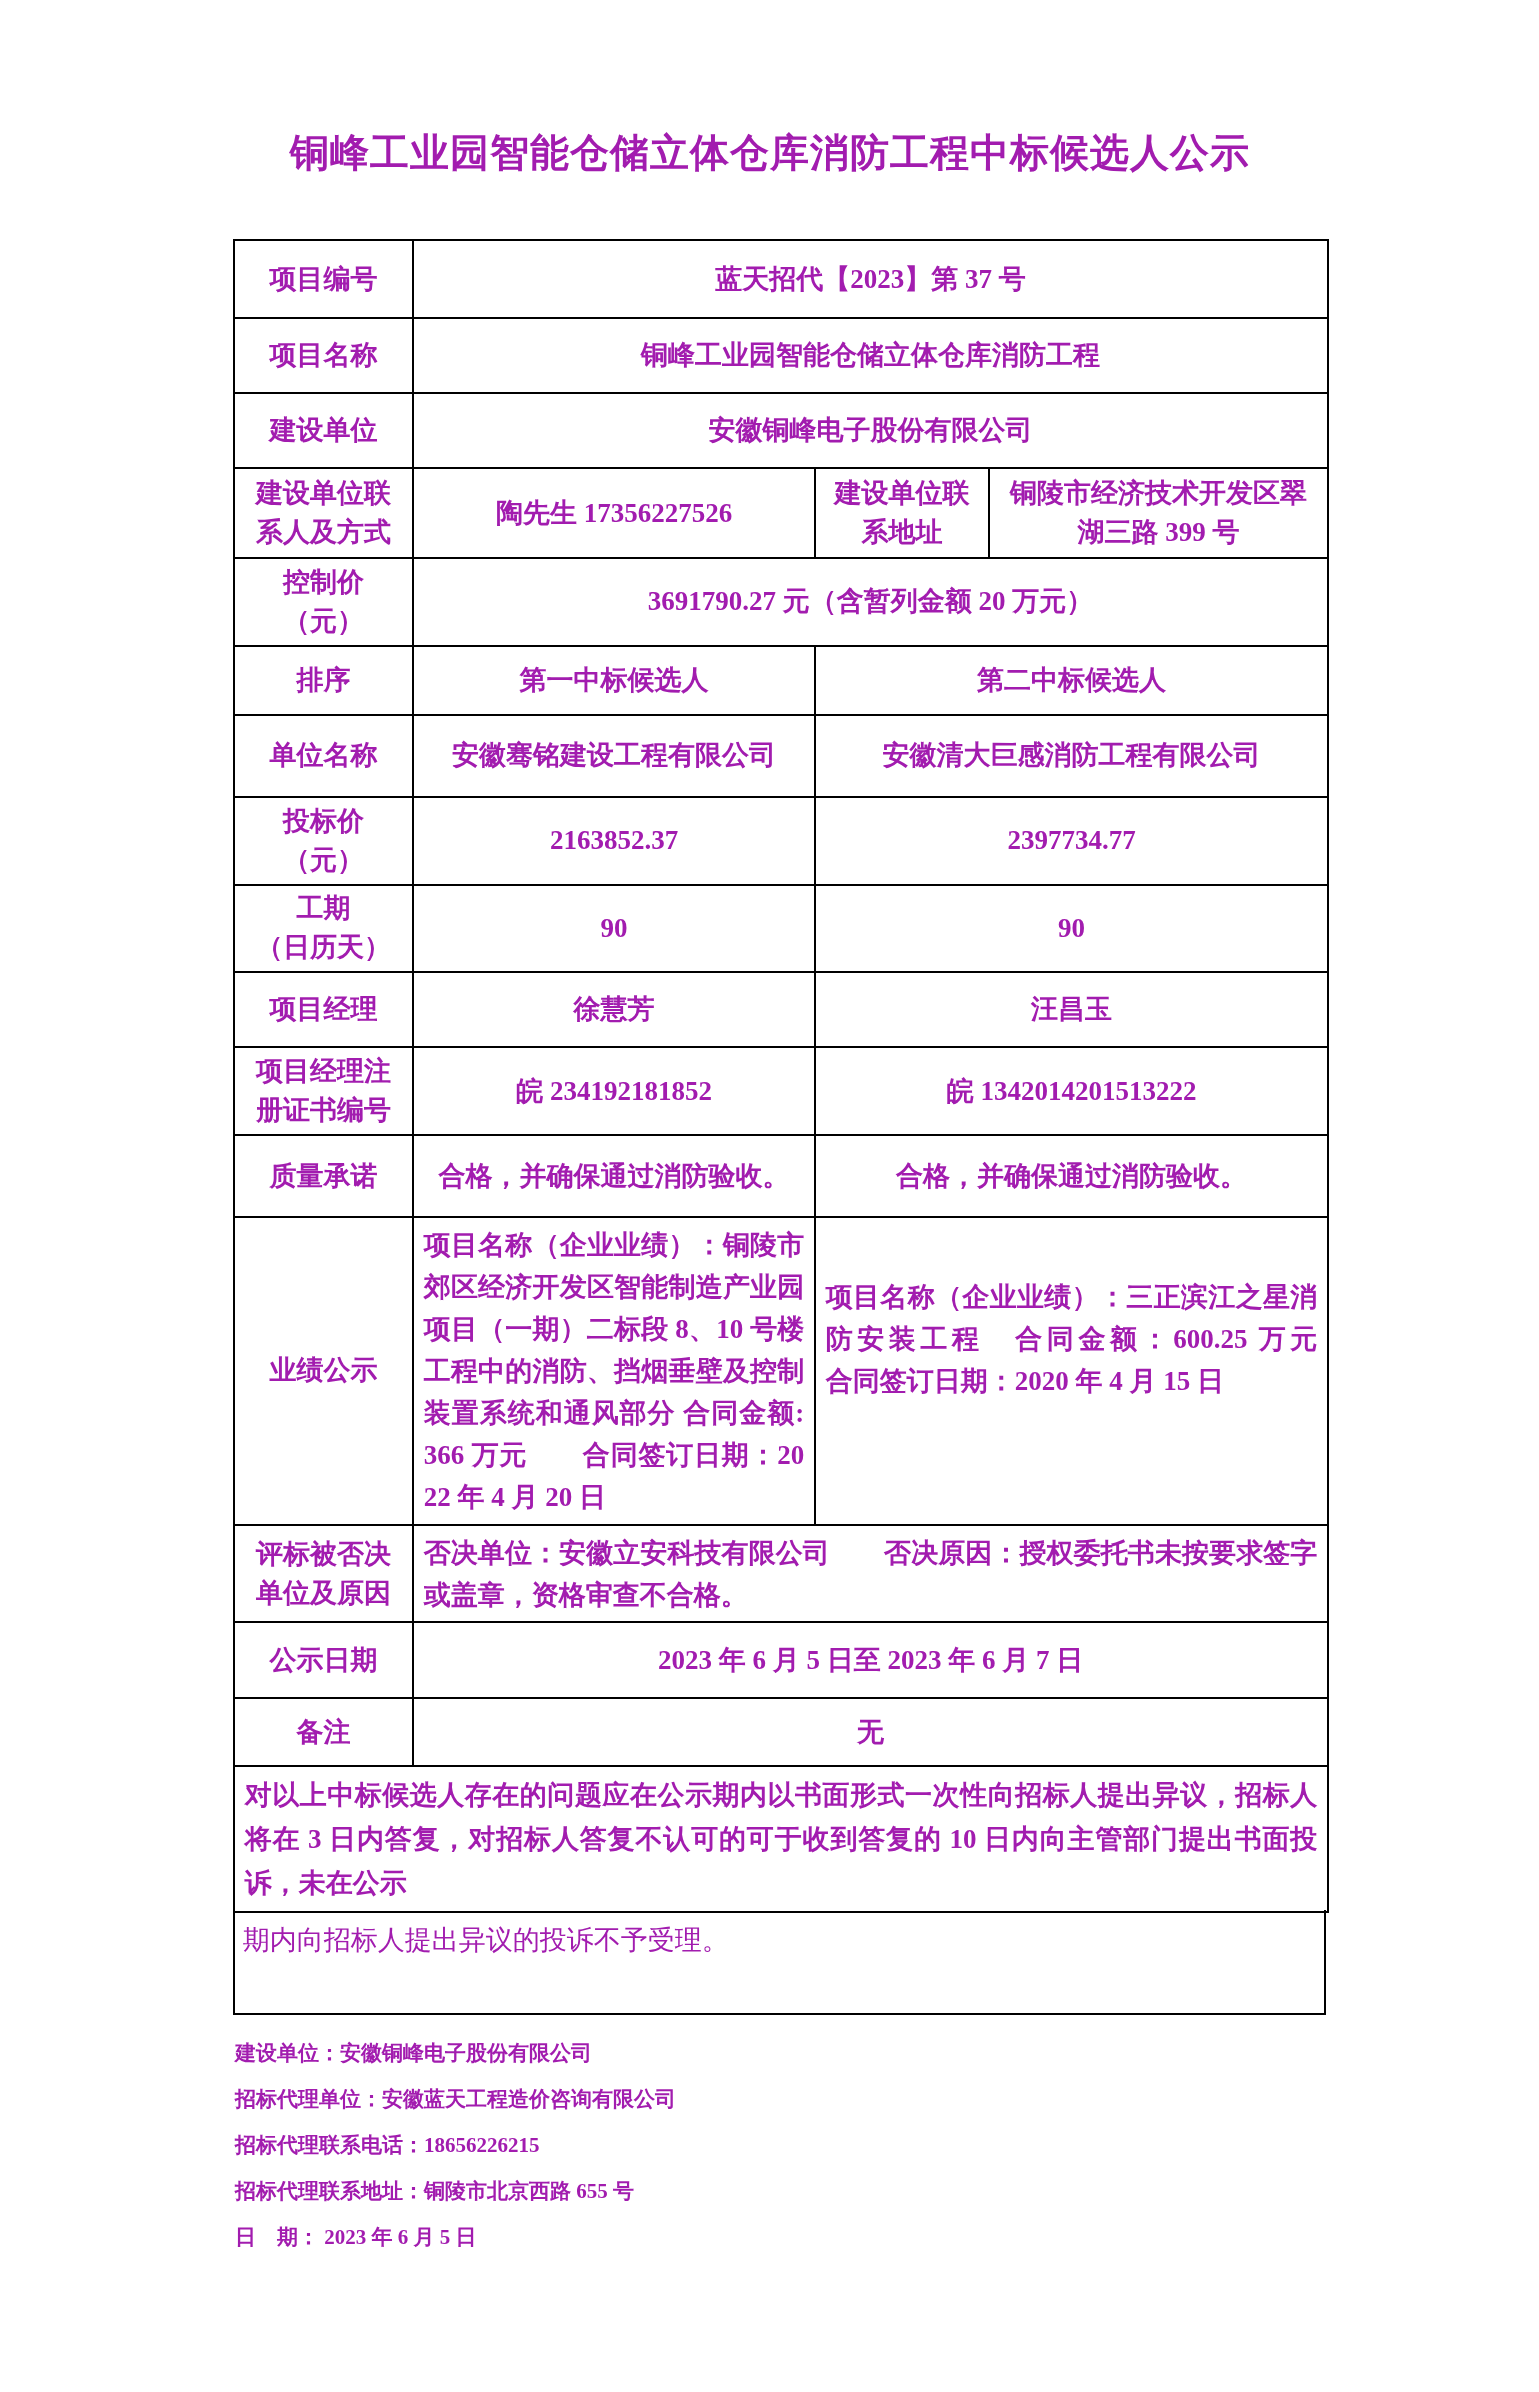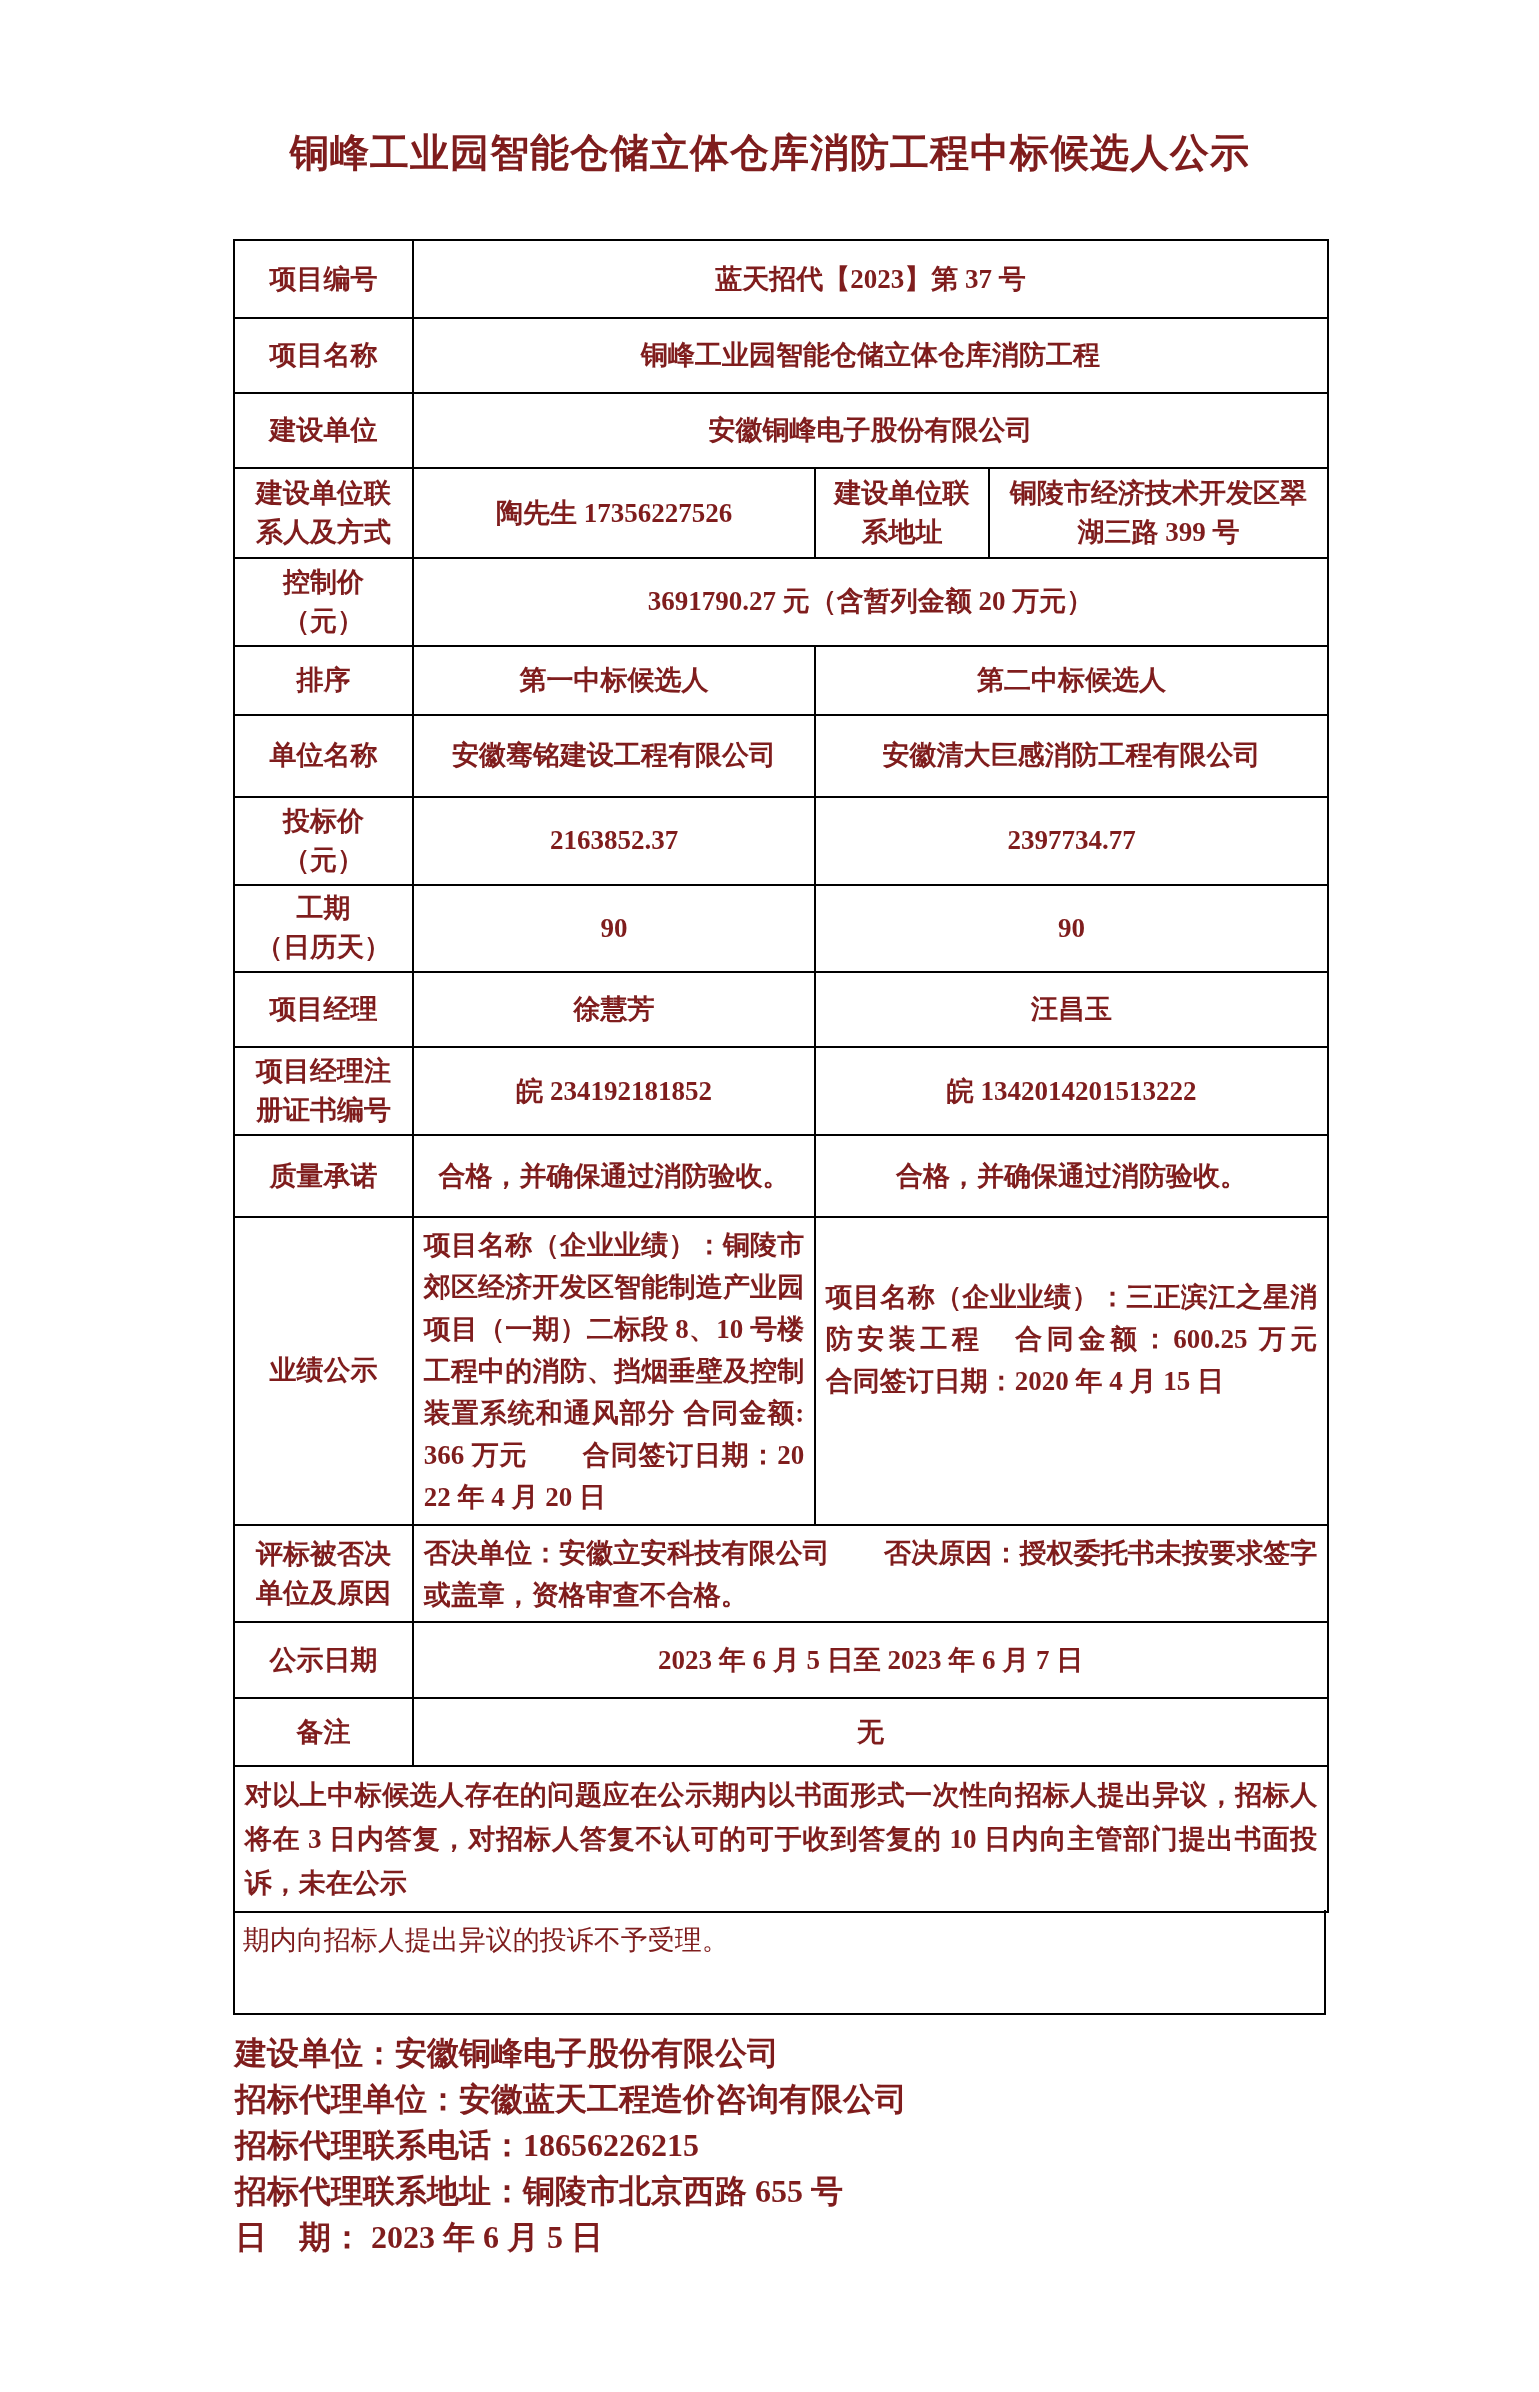--- a/index.html
+++ b/index.html
@@ -1,20 +1,20 @@
 <!DOCTYPE html>
 <html><head>
 <meta charset="utf-8">
 <style>
   html,body { margin:0; padding:0; background:#ffffff; }
   .page {
     position:relative;
     width:1540px; height:2393px;
     background:#ffffff;
-    color:#7f1d1d;
+    color:#a21caf;
     font-family:"Liberation Serif","DejaVu Serif",serif;
   }
   .title {
     position:absolute; top:126px; left:0; width:100%;
     margin:0; text-align:center;
     font-size:39px; font-weight:bold; letter-spacing:1px;
   }
   table.doc-table {
     position:absolute; top:239px; left:233px;
     width:1093px;
@@ -37,21 +37,21 @@
   .cont-box {
     position:absolute; left:233px; top:1910px;
     width:1073px; height:93px;
     border-left:2.9px solid #000; border-right:2.9px solid #000; border-bottom:2.9px solid #000;
     font-size:27px; line-height:41px;
     padding:9.7px 7.8px 0 7.8px;
     text-align:left;
   }
   .footer {
     position:absolute; left:235px; top:2030px;
-    font-size:32px; font-weight:bold; line-height:46px;
+    font-size:21px; font-weight:bold; line-height:46px;
   }
 </style>
 </head>
 <body>
 
 <div class="page">
 
   <h1 class="title">铜峰工业园智能仓储立体仓库消防工程中标候选人公示</h1>
 
   <table class="doc-table">

